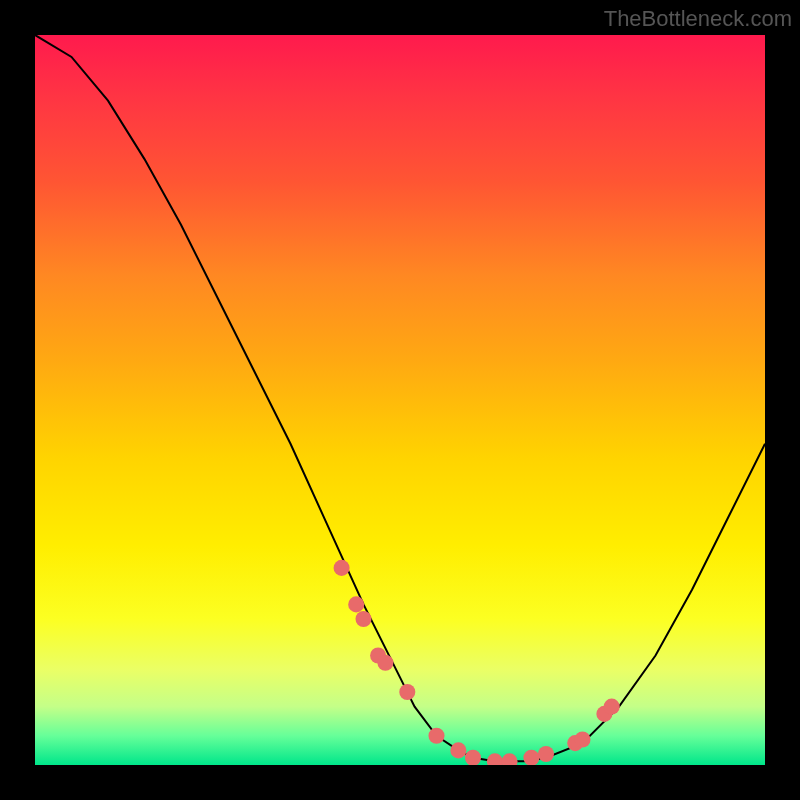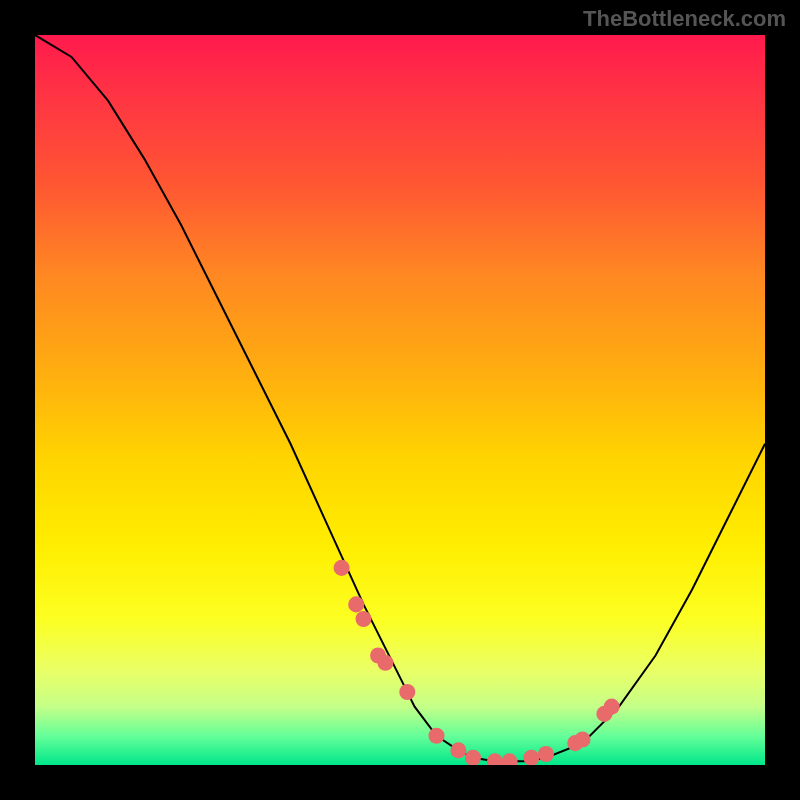--- a/index.html
+++ b/index.html
@@ -7,24 +7,24 @@
     padding: 0;
     background: #000;
     width: 800px;
     height: 800px;
     position: relative;
     font-family: Arial, sans-serif;
   }
   .attribution {
     position: absolute;
     top: 6px;
-    right: 14px;
+    right: 8px;
     color: #555;
     font-size: 22px;
-    font-weight: bold;
+    font-weight: normal;
     z-index: 10;
   }
   .plot-area {
     position: absolute;
     left: 35px;
     top: 35px;
     width: 730px;
     height: 730px;
     background: linear-gradient(to bottom,
       #ff1a4d 0%,

